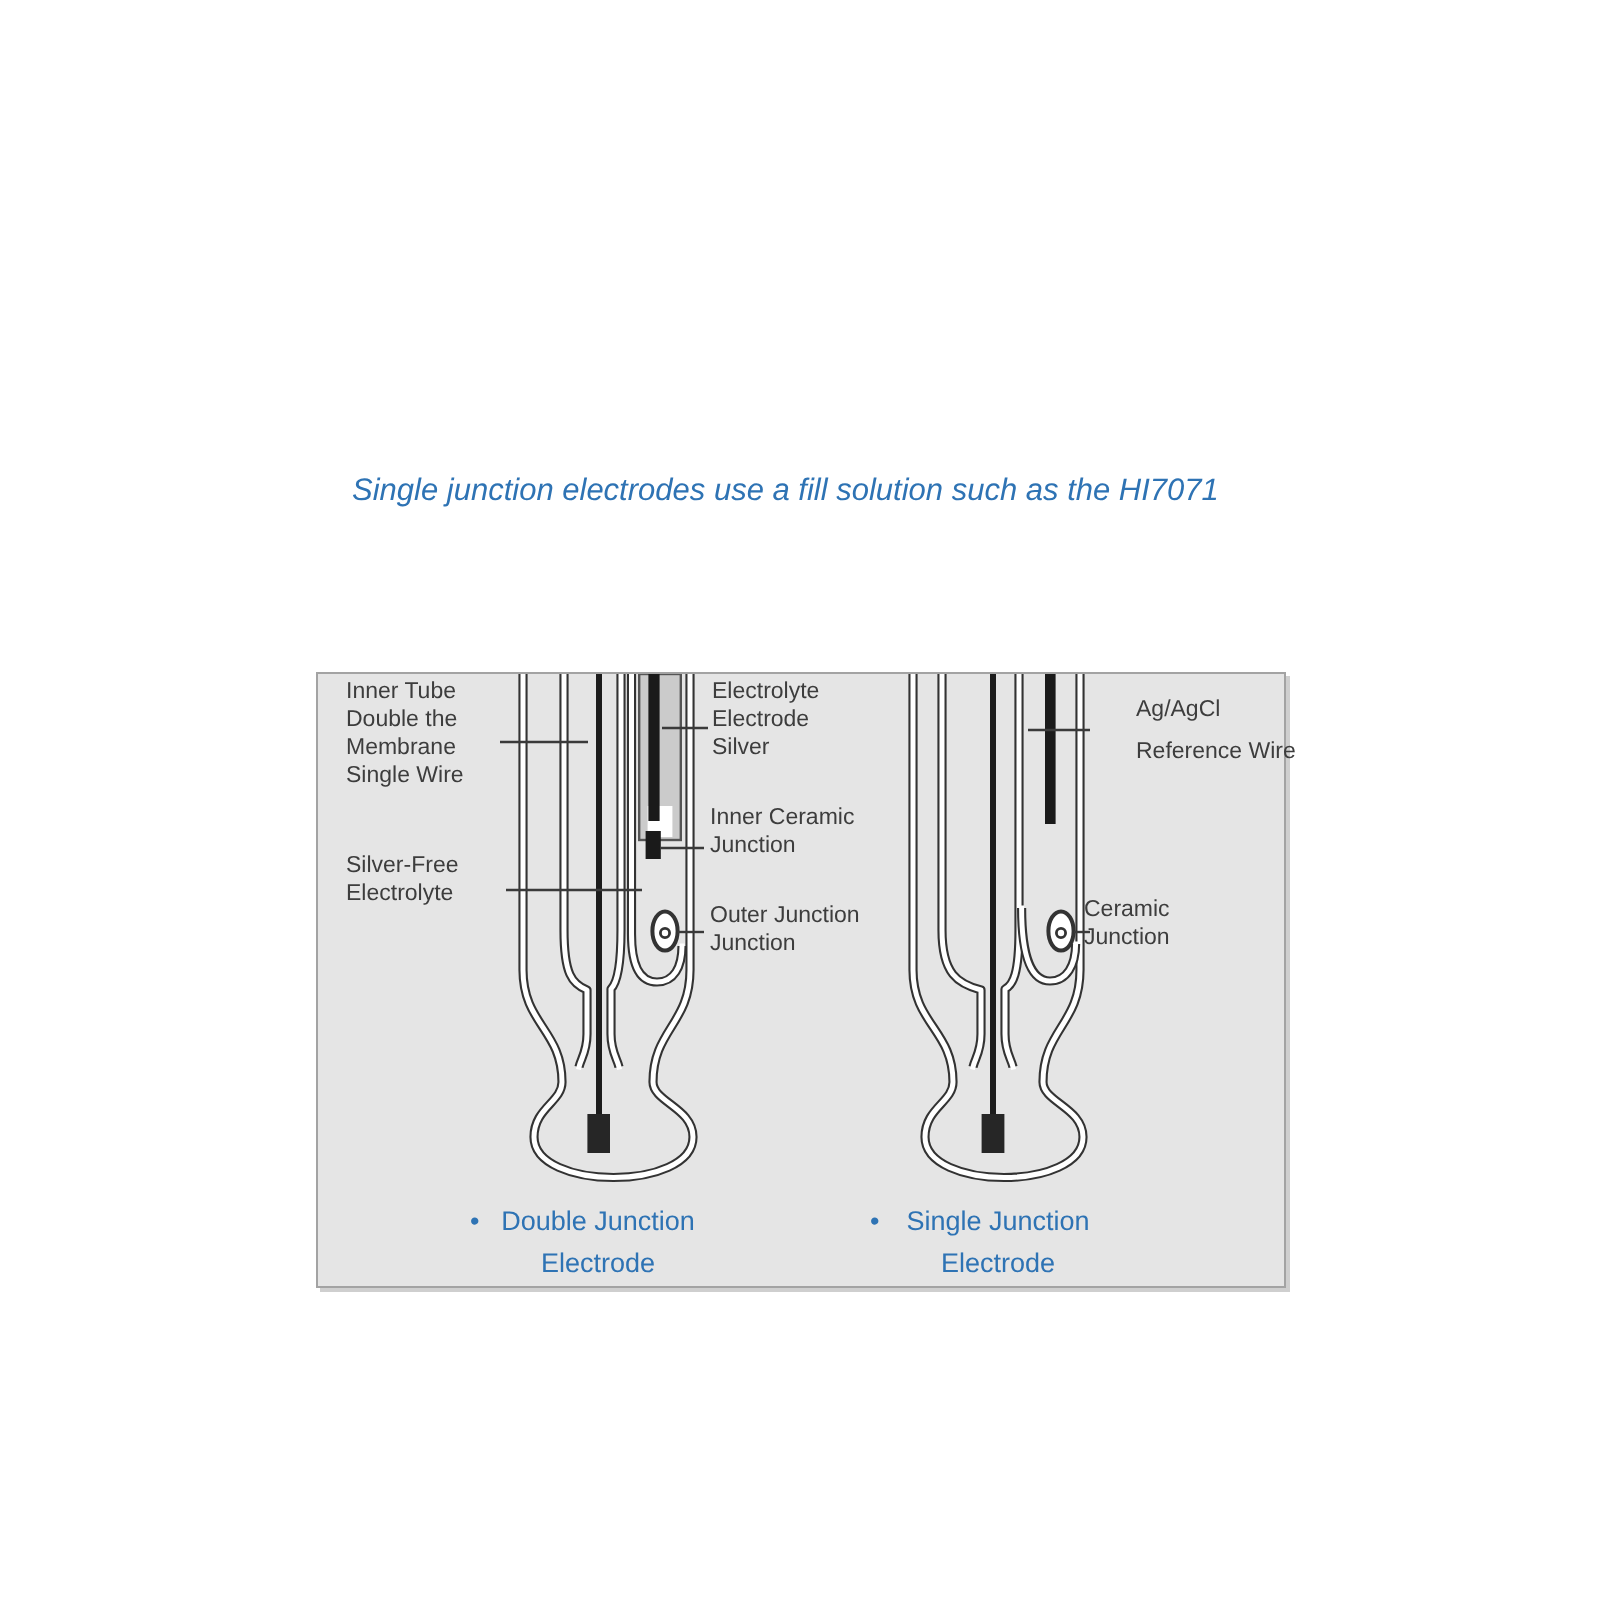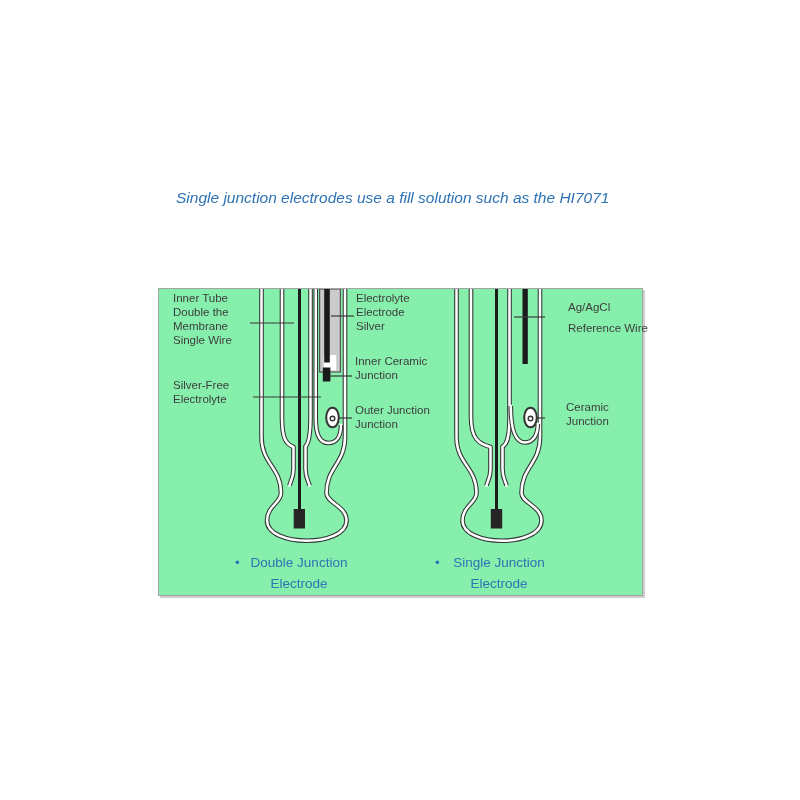--- a/index.html
+++ b/index.html
@@ -1,23 +1,23 @@
 <!DOCTYPE html>
 <html><head>
 <meta charset="utf-8">
 <style>
   html,body{margin:0;padding:0;background:#ffffff;}
   #canvas{position:relative;width:800px;height:610px;background:#ffffff;overflow:hidden;
-          font-family:"Liberation Sans", sans-serif;}
+          font-family:"Liberation Sans", sans-serif;margin-top:48px;}
   
   .intro{position:absolute;left:176px;top:186px;width:460px;
          font-style:italic;font-size:15.5px;line-height:23.5px;color:#2e73b4;white-space:nowrap;}
   
   .dbox{position:absolute;left:158px;top:288px;width:483px;height:306px;
-        border:1px solid #a3a3a3;background:#86efac;
+        border:1px solid #a3a3a3;background:#e5e5e5;
         box-shadow:2px 2px 0 rgba(130,130,130,.38);}
   .dbox svg{position:absolute;left:0;top:0;}
   
   .lbl{position:absolute;font-size:11.5px;line-height:14px;color:#3d3d3d;white-space:nowrap;}
   .lbl.wide{line-height:21px;}
   
   .wall{stroke:#333333;stroke-width:4.6;fill:none;stroke-linejoin:round;stroke-linecap:butt;}
   .wall-core{stroke:#ffffff;stroke-width:2.5;fill:none;stroke-linejoin:round;stroke-linecap:square;}
   .leader{stroke:#3a3a3a;stroke-width:1.2;}
   
@@ -124,21 +124,21 @@
       <div>Electrolyte</div>
     </div>
     <div class="lbl" style="left:196px;top:114px">
       <div>Outer Junction</div>
       <div>Junction</div>
     </div>
     <div class="lbl wide" style="left:409px;top:8px">
       <div>Ag/AgCl</div>
       <div>Reference Wire</div>
     </div>
-    <div class="lbl" style="left:407px;top:111px">
+    <div class="lbl" style="left:383px;top:111px">
       <div>Ceramic</div>
       <div>Junction</div>
     </div>
 
     <div class="caption" style="left:88px;top:263px">
       <span class="bullet">•</span>
       <div>Double Junction</div>
       <div>Electrode</div>
     </div>
     <div class="caption" style="left:288px;top:263px">

